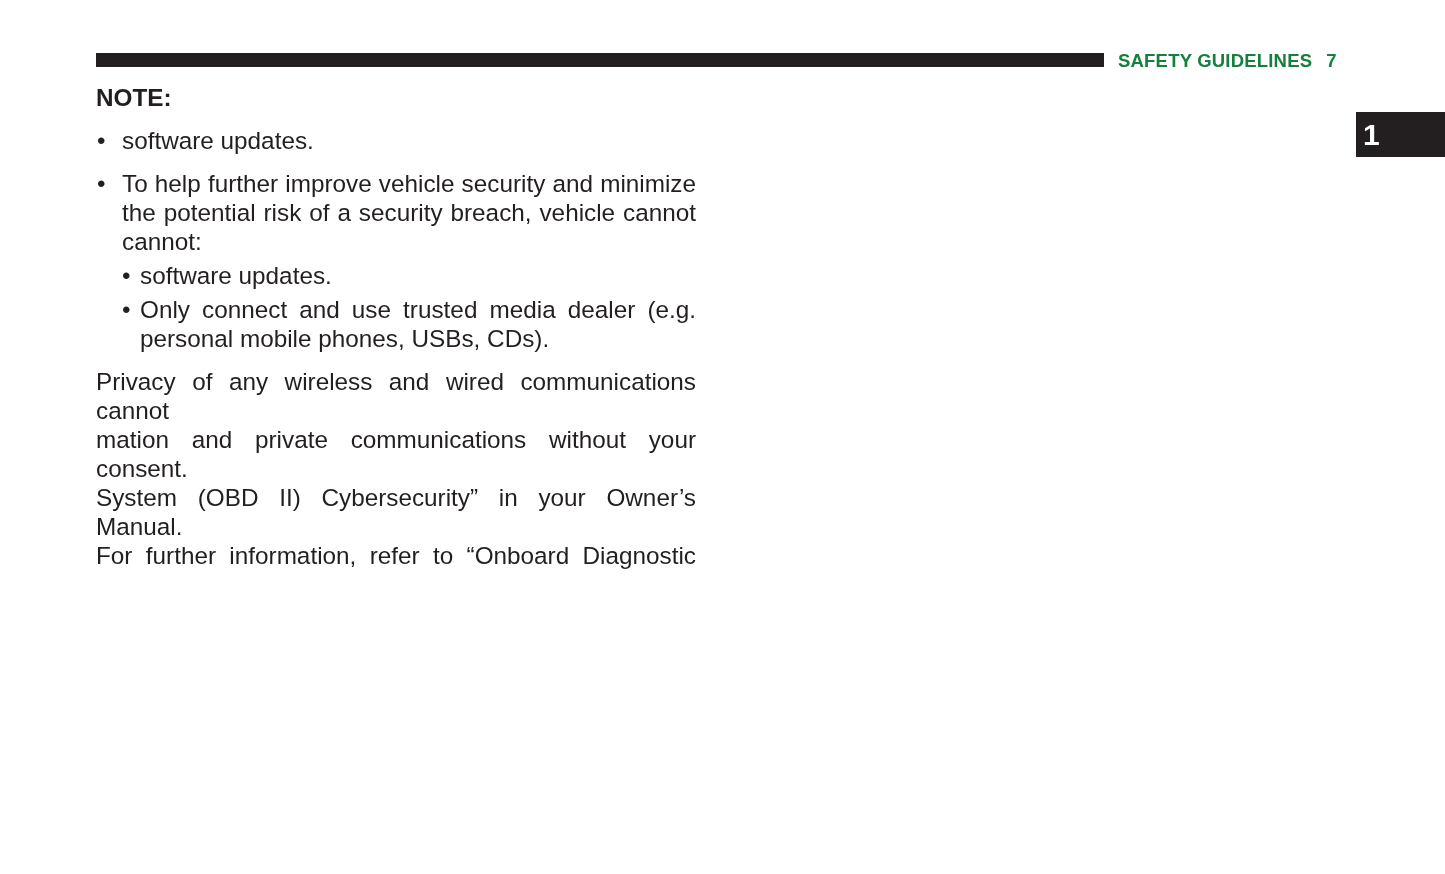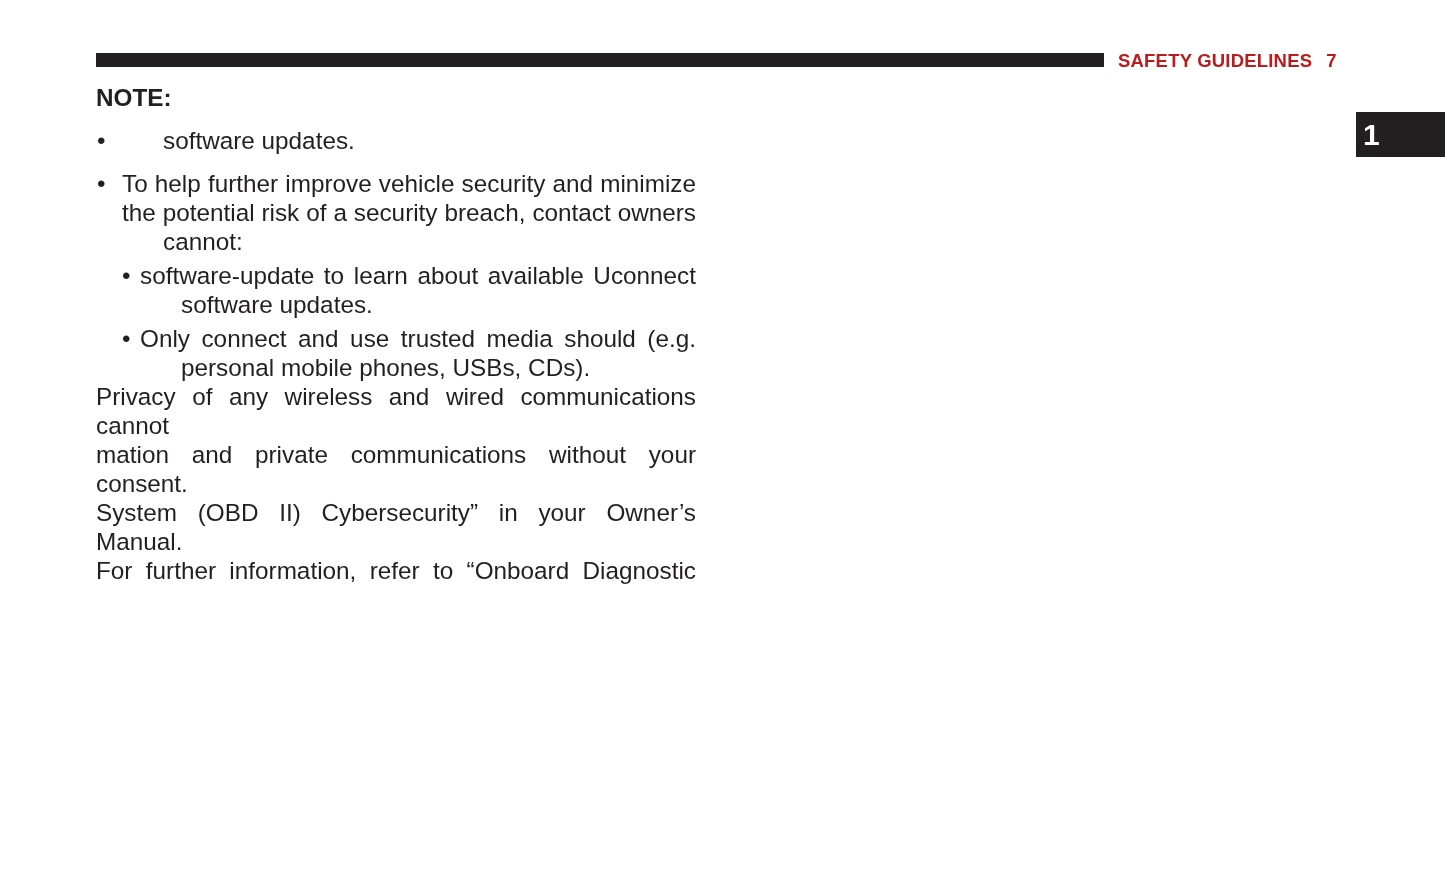--- a/index.html
+++ b/index.html
@@ -24,21 +24,21 @@
     }
     .header-title {
       position: absolute;
       left: 1118px;
       top: 50px;
       font-family: "Liberation Sans", sans-serif;
       font-weight: bold;
       font-size: 18.5px;
       line-height: 22px;
       letter-spacing: 0.2px;
-      color: #b91c1c;
+      color: #15803d;
       white-space: nowrap;
     }
     .header-title .page-num {
       margin-left: 14px;
     }
     .chapter-tab {
       position: absolute;
       left: 1356px;
       top: 112px;
       width: 89px;
@@ -89,33 +89,33 @@
       text-align-last: left;
       margin-top: 5px;
     }
     .sub-bullet .dot {
       position: absolute;
       left: 0;
       top: 0;
     }
     .sub-bullet.s2 { margin-top: 5px; }
     .paragraph {
+      margin-top: 14px;
       text-align: justify;
       text-align-last: justify;
     }
     .justify-line {
       display: block;
       text-align: justify;
       text-align-last: justify;
     }
     .left-line {
       display: block;
       text-align: right;
       text-align-last: left;
-      margin-left: 41px;
     }
   </style>
 </head>
 <body>
 
 <div class="header-bar"></div>
 <div class="header-title">
   <span>SAFETY GUIDELINES</span><span class="page-num">7</span>
 </div>
 
@@ -127,33 +127,32 @@
   <div class="note-heading">NOTE:</div>
 
   <div class="bullet b1">
     <span class="dot">•</span>
     <span class="left-line">software updates.</span>
   </div>
 
   <div class="bullet b2">
     <span class="dot">•</span>
     <span class="justify-line">To help further improve vehicle security and minimize</span>
-    <span class="justify-line">the potential risk of a security breach, contact owners</span>
+    <span class="justify-line">the potential risk of a security breach, vehicle cannot</span>
     <span class="left-line">cannot:</span>
   </div>
 
   <div class="sub-bullet s1">
     <span class="dot">•</span>
-    <span class="justify-line">software-update to learn about available Uconnect</span>
     <span class="left-line">software updates.</span>
   </div>
 
   <div class="sub-bullet s2">
     <span class="dot">•</span>
-    <span class="justify-line">Only connect and use trusted media should (e.g.</span>
+    <span class="justify-line">Only connect and use trusted media dealer (e.g.</span>
     <span class="left-line">personal mobile phones, USBs, CDs).</span>
   </div>
 
   <div class="paragraph">
     <span class="justify-line">Privacy of any wireless and wired communications cannot</span>
     <span class="justify-line">mation and private communications without your consent.</span>
     <span class="justify-line">System (OBD II) Cybersecurity” in your Owner’s Manual.</span>
     <span class="justify-line">For further information, refer to “Onboard Diagnostic</span>
   </div>
 </div>

